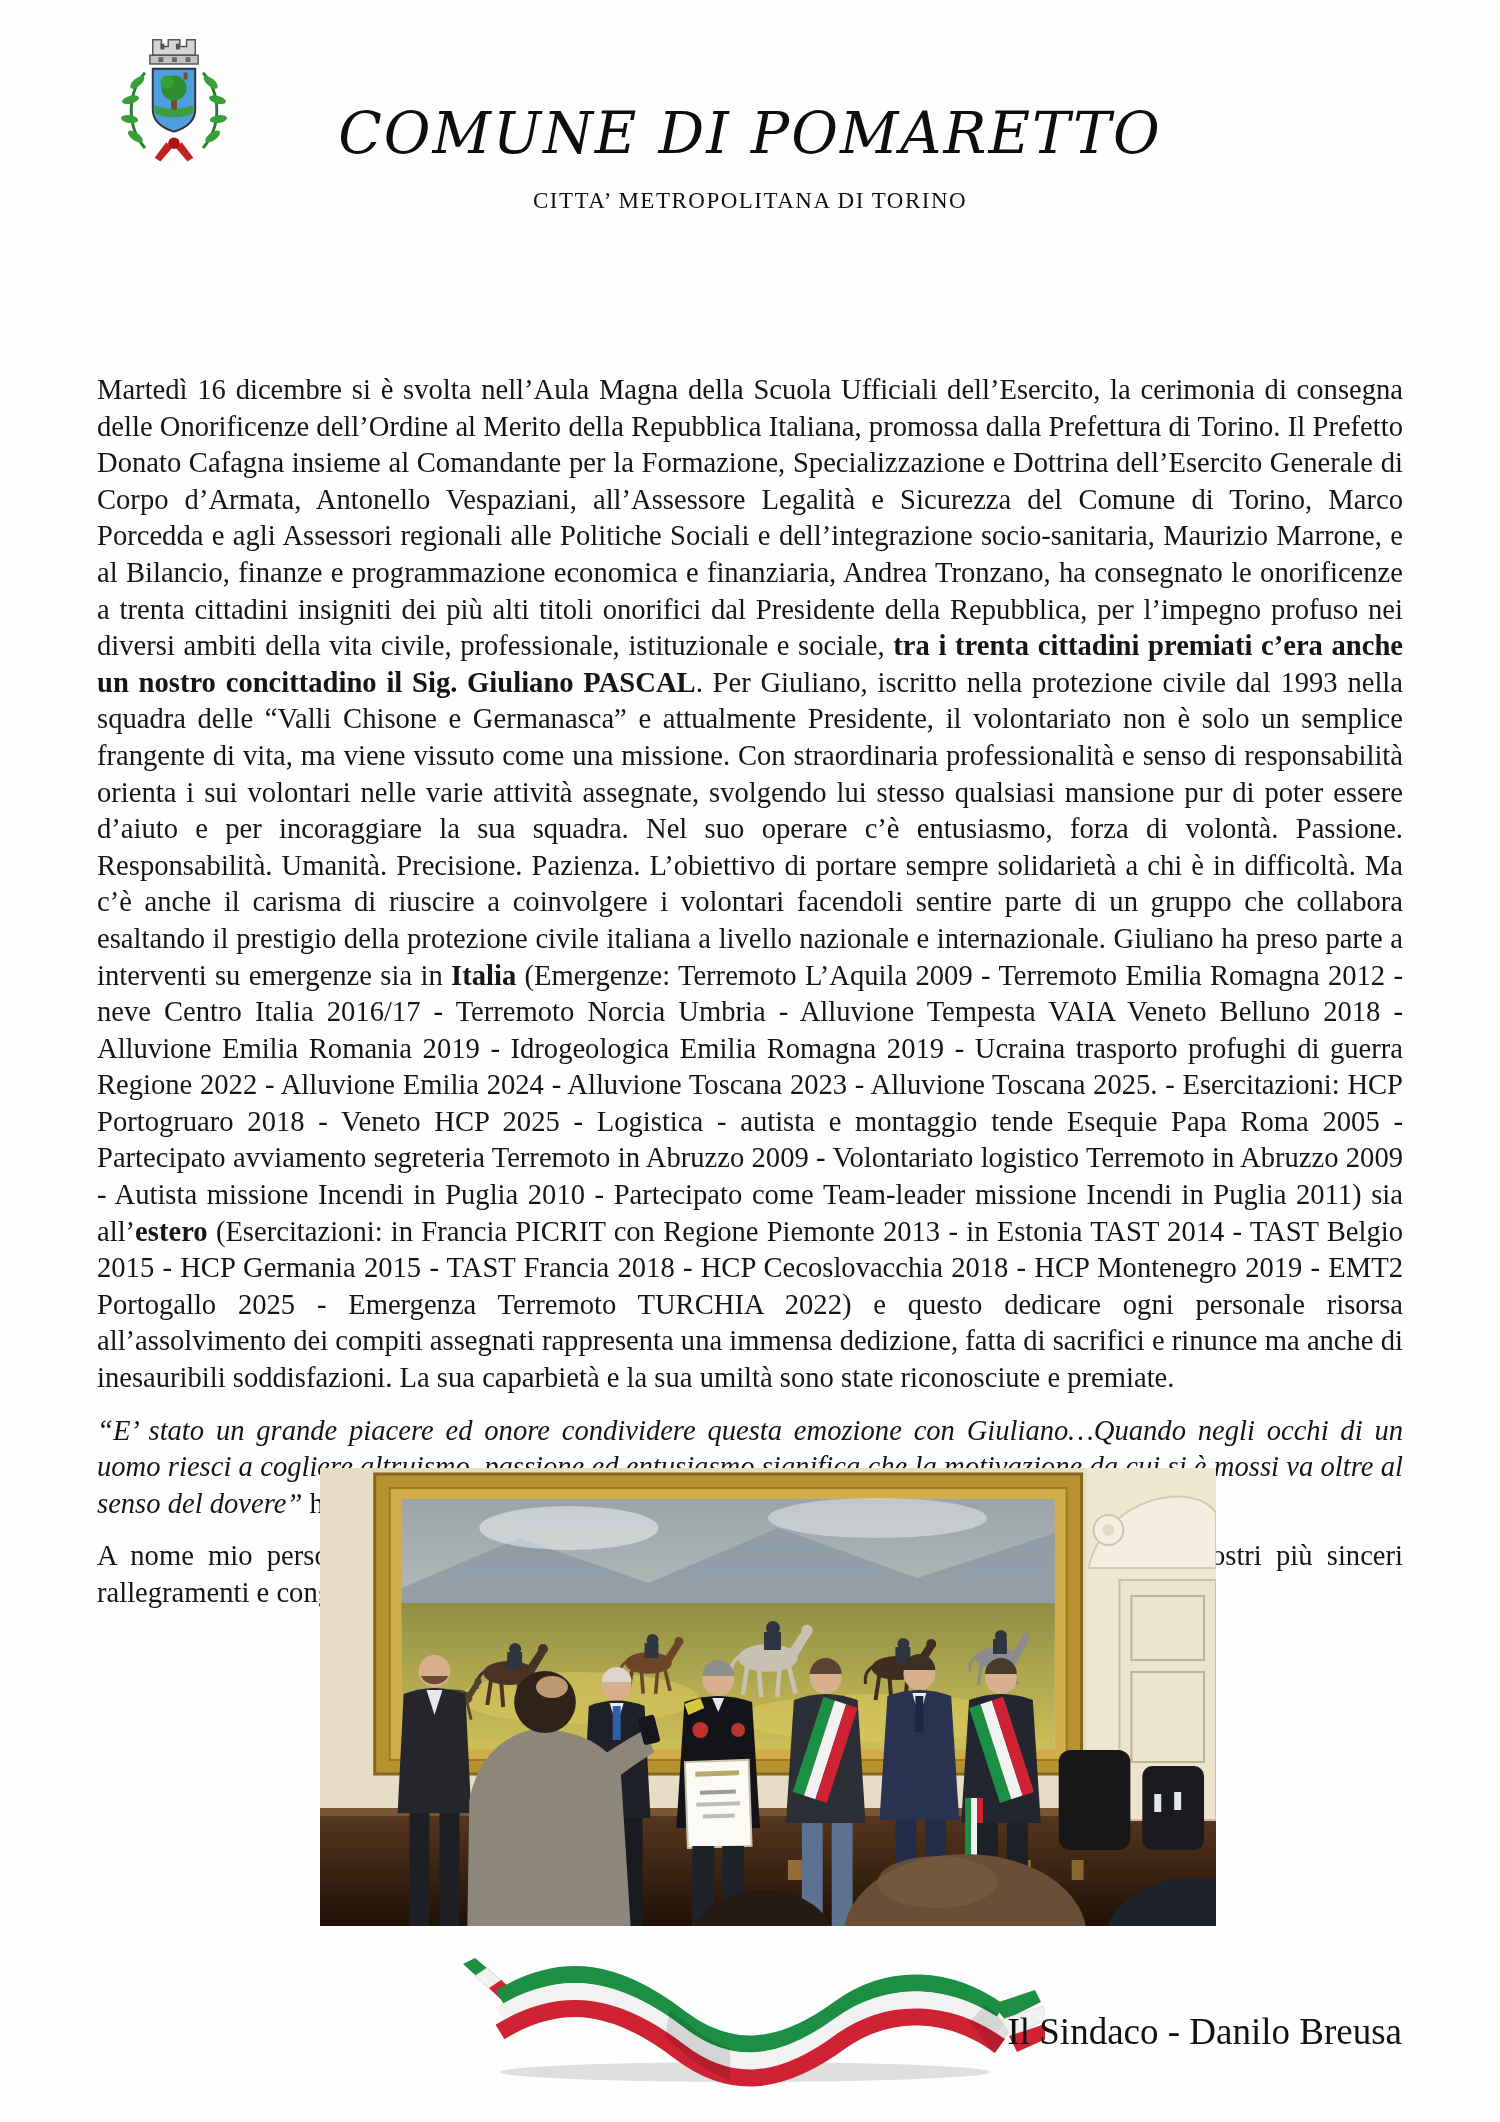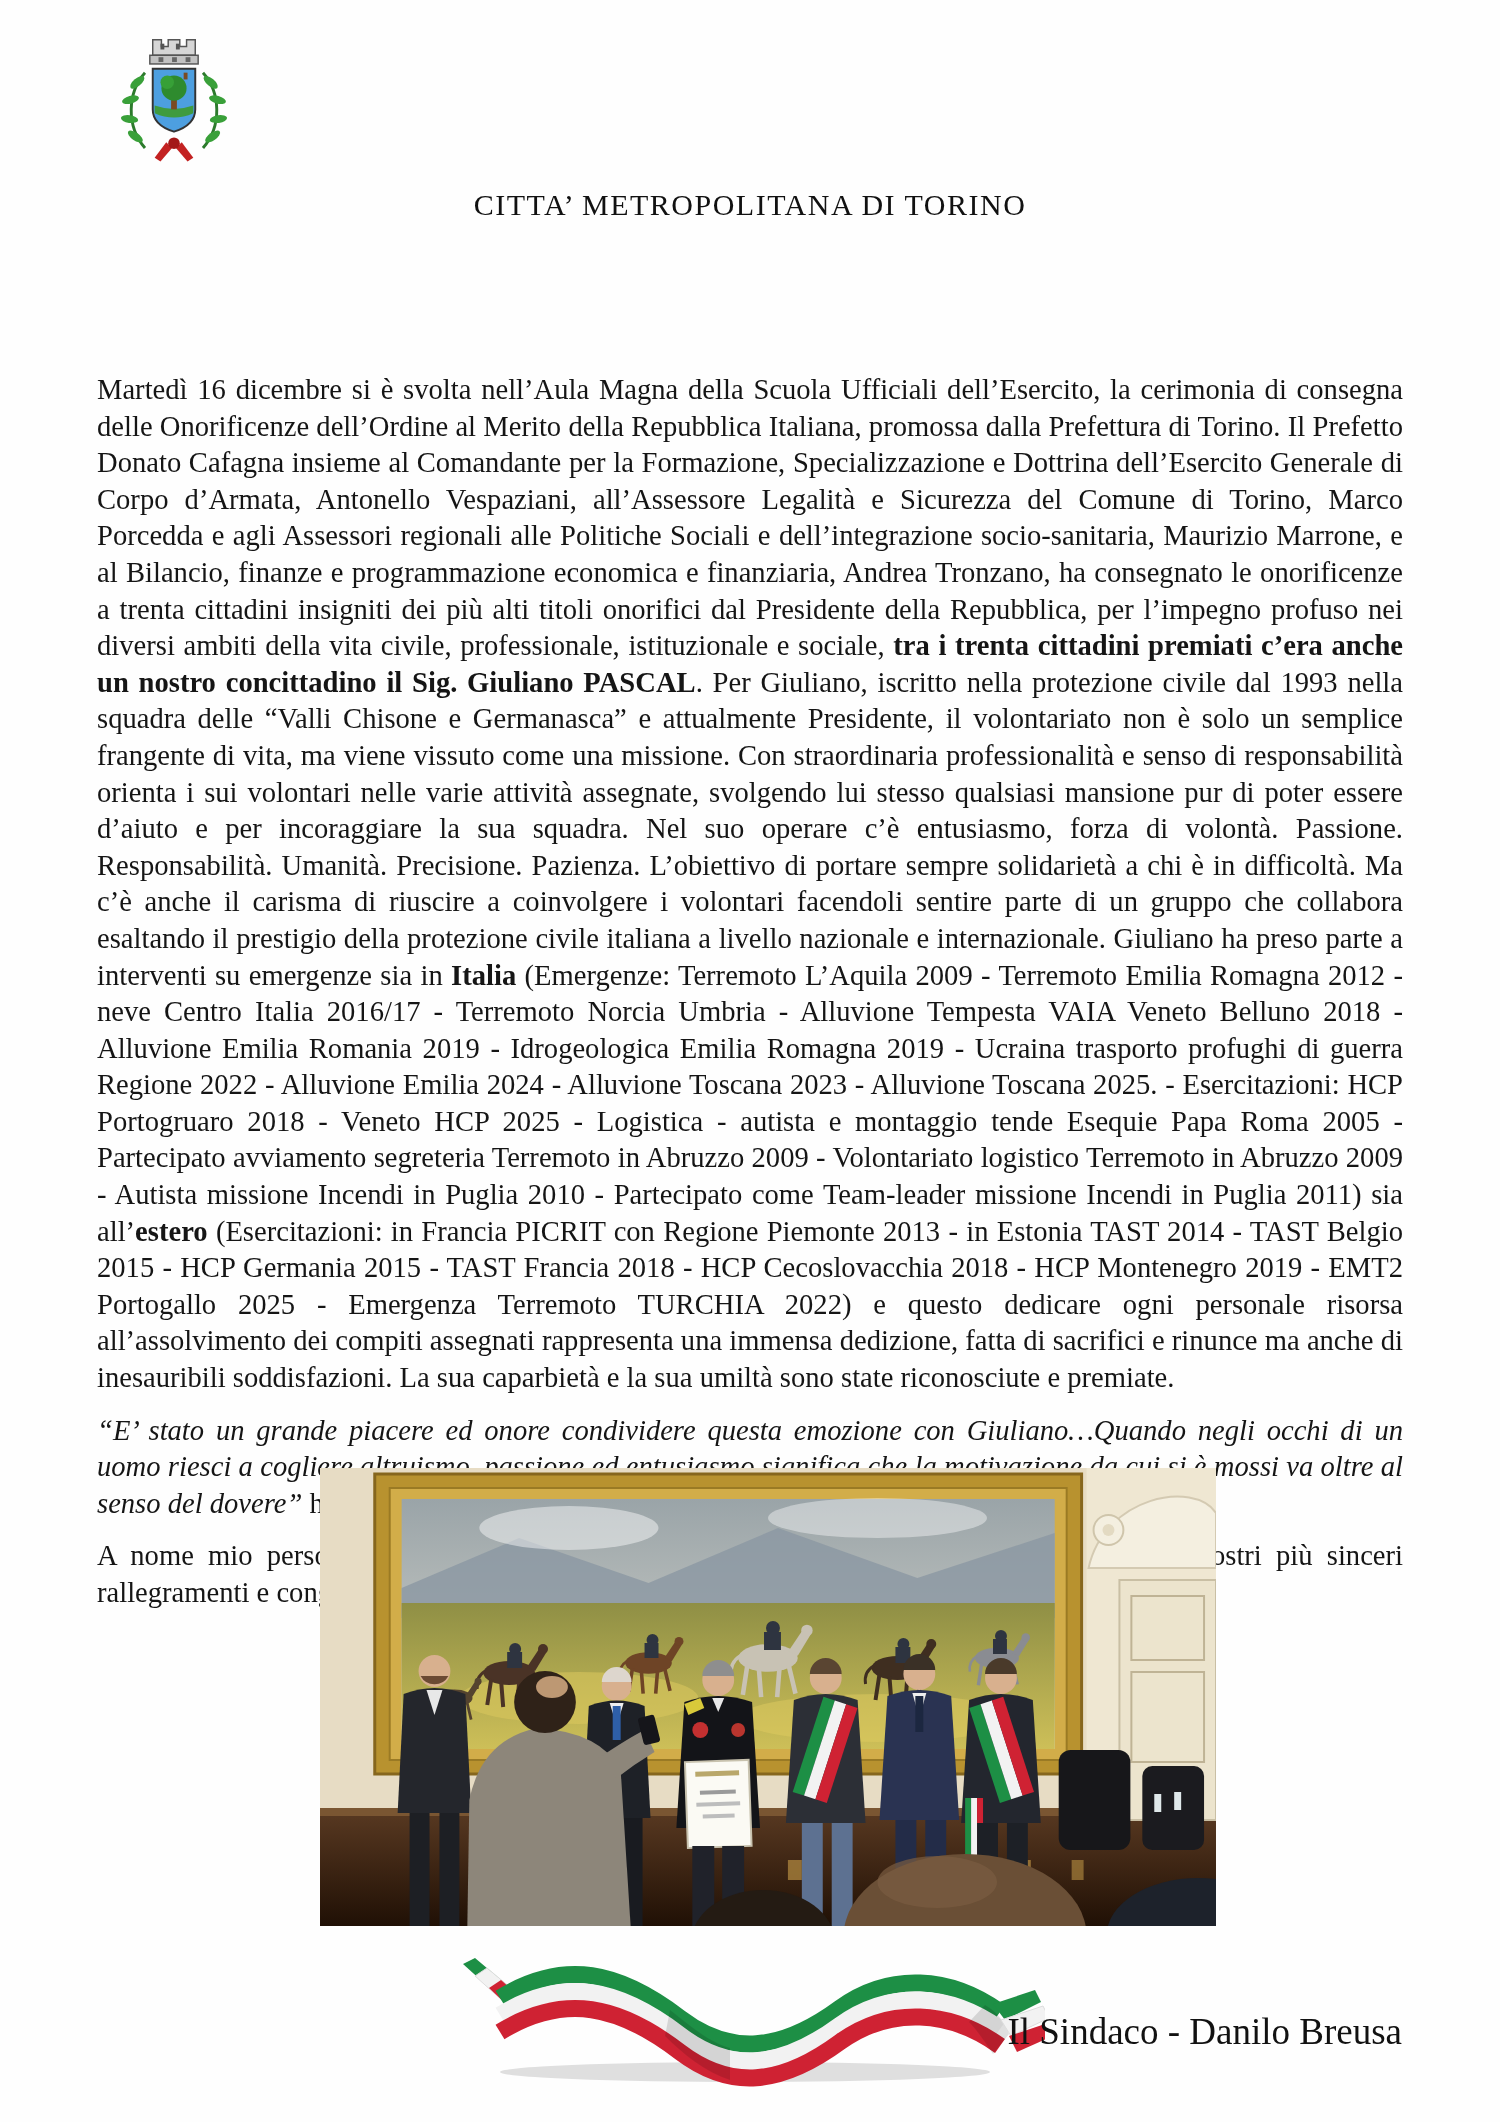--- a/index.html
+++ b/index.html
@@ -18,21 +18,21 @@
     position:absolute;top:100px;left:0;width:100%;
     text-align:center;
     font-family:"DejaVu Serif","Liberation Serif",serif;
     font-style:italic;font-weight:500;
     font-size:57px;letter-spacing:2px;
     color:#0d0d0d;
   }
   .doc-subtitle{
     position:absolute;top:188px;left:0;width:100%;
     text-align:center;
-    font-size:30px;letter-spacing:1.5px;
+    font-size:23px;letter-spacing:1.5px;
     color:#111;
   }
   
   .headline{
     position:absolute;top:268px;left:97px;right:97px;
     text-align:center;
     font-weight:bold;font-size:40px;line-height:52px;
     color:#ee0000;
   }
   .headline .hl{background:#ffff00;padding:1px 10px;}
@@ -101,20 +101,21 @@
       </g>
 
       <g fill="#c32222">
         <path d="M52,112 l-12,16 6,4 12,-14 z"></path>
         <path d="M68,112 l12,16 -6,4 -12,-14 z"></path>
         <circle cx="60" cy="113" r="6" fill="#a31818"></circle>
       </g>
     </svg>
   </div>
 
+  <div class="doc-title">COMUNE DI POMARETTO</div>
   <div class="doc-subtitle">CITTA’ METROPOLITANA DI TORINO</div>
 
 
   <div class="article">
     <p><span>Martedì 16 dicembre si è svolta nell’Aula Magna della Scuola Ufficiali dell’Esercito, la cerimonia di consegna delle Onorificenze dell’Ordine al Merito della Repubblica Italiana, promossa dalla Prefettura di Torino. Il Prefetto Donato Cafagna insieme al Comandante per la Formazione, Specializzazione e Dottrina dell’Esercito Generale di Corpo d’Armata, Antonello Vespaziani, all’Assessore Legalità e Sicurezza del Comune di Torino, Marco Porcedda e agli Assessori regionali alle Politiche Sociali e dell’integrazione socio-sanitaria, Maurizio Marrone, e al Bilancio, finanze e programmazione economica e finanziaria, Andrea Tronzano, ha consegnato le onorificenze a trenta cittadini insigniti dei più alti titoli onorifici dal Presidente della Repubblica, per l’impegno profuso nei diversi ambiti della vita civile, professionale, istituzionale e sociale, </span><span class="b">tra i trenta cittadini premiati c’era anche un nostro concittadino il Sig. Giuliano PASCAL</span><span>. Per Giuliano, iscritto nella protezione civile dal 1993 nella squadra delle “Valli Chisone e Germanasca” e attualmente Presidente, il volontariato non è solo un semplice frangente di vita, ma viene vissuto come una missione. Con straordinaria professionalità e senso di responsabilità orienta i sui volontari nelle varie attività assegnate, svolgendo lui stesso qualsiasi mansione pur di poter essere d’aiuto e per incoraggiare la sua squadra. Nel suo operare c’è entusiasmo, forza di volontà. Passione. Responsabilità. Umanità. Precisione. Pazienza. L’obiettivo di portare sempre solidarietà a chi è in difficoltà. Ma c’è anche il carisma di riuscire a coinvolgere i volontari facendoli sentire parte di un gruppo che collabora esaltando il prestigio della protezione civile italiana a livello nazionale e internazionale. Giuliano ha preso parte a interventi su emergenze sia in </span><span class="b">Italia</span><span> (Emergenze: Terremoto L’Aquila 2009 - Terremoto Emilia Romagna 2012 - neve Centro Italia 2016/17 - Terremoto Norcia Umbria - Alluvione Tempesta VAIA Veneto Belluno 2018 - Alluvione Emilia Romania 2019 - Idrogeologica Emilia Romagna 2019 - Ucraina trasporto profughi di guerra Regione 2022 - Alluvione Emilia 2024 - Alluvione Toscana 2023 - Alluvione Toscana 2025. - Esercitazioni: HCP Portogruaro 2018 - Veneto HCP 2025 - Logistica - autista e montaggio tende Esequie Papa Roma 2005 - Partecipato avviamento segreteria Terremoto in Abruzzo 2009 - Volontariato logistico Terremoto in Abruzzo 2009 - Autista missione Incendi in Puglia 2010 - Partecipato come Team-leader missione Incendi in Puglia 2011) sia all’</span><span class="b">estero</span><span> (Esercitazioni: in Francia PICRIT con Regione Piemonte 2013 -  in Estonia TAST 2014 - TAST Belgio 2015 - HCP Germania 2015 - TAST Francia 2018 - HCP Cecoslovacchia 2018 - HCP Montenegro 2019 - EMT2 Portogallo 2025 - Emergenza Terremoto TURCHIA 2022) e questo dedicare ogni personale risorsa all’assolvimento dei compiti assegnati rappresenta una immensa dedizione, fatta di sacrifici e rinunce ma anche di inesauribili soddisfazioni. La sua caparbietà e la sua umiltà sono state riconosciute e premiate.</span></p>
     <p><span class="i">“E’ stato un grande piacere ed onore condividere questa emozione con Giuliano…Quando negli occhi di un uomo riesci a cogliere altruismo, passione ed entusiasmo significa che la motivazione da cui si è mossi va oltre al senso del dovere”</span><span> ha commentato il Sindaco Danilo Breusa presente alla cerimonia.</span></p>
     <p><span>A nome mio personale, di tutta l’Amministrazione comunale, della comunità pomarina i nostri più sinceri rallegramenti e congratulazioni per l’importante riconoscimento.</span></p>
   </div>
 
   <div class="photo">

